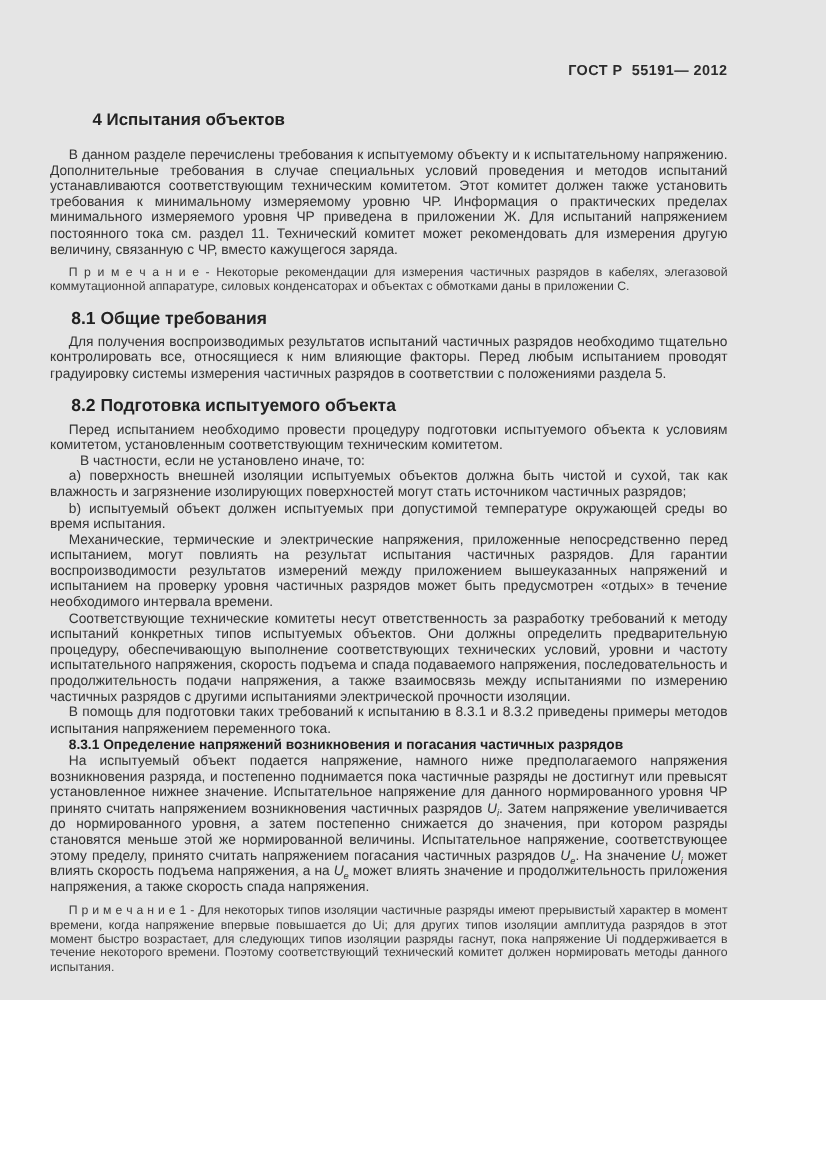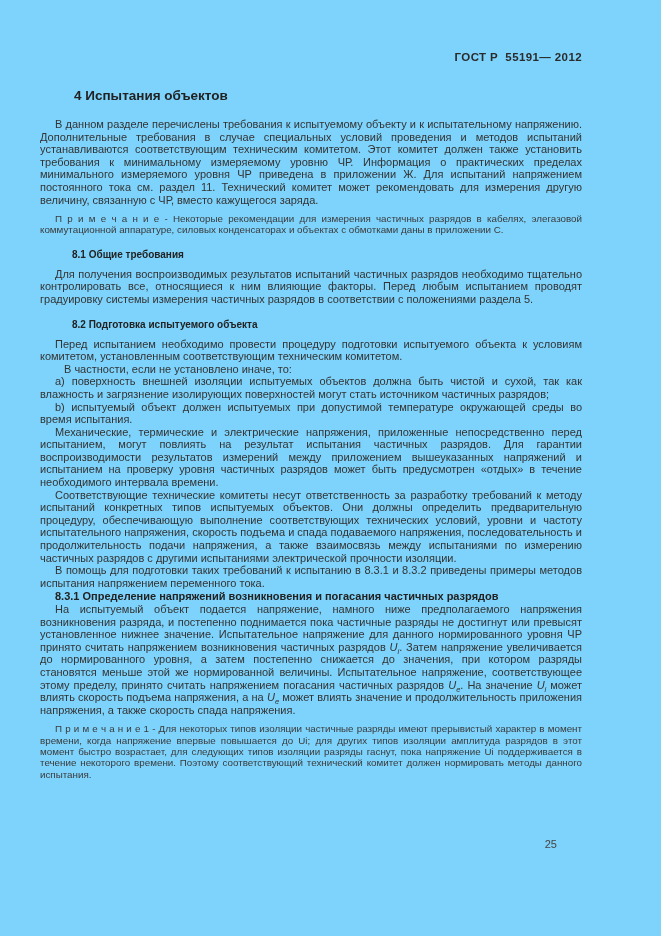--- a/index.html
+++ b/index.html
@@ -3,22 +3,22 @@
 <meta charset="utf-8">
 <style>
   html, body {
     margin: 0;
     padding: 0;
     background: #ffffff;
   }
   .page {
     position: relative;
     width: 661px;
-    height: 936px;
-    background: #7dd3fc;
+    height: 800px;
+    background: #e5e5e5;
     font-family: "Liberation Sans", "DejaVu Sans", sans-serif;
     color: #333333;
     overflow: hidden;
   }
   .content {
     position: absolute;
     left: 40px;
     top: 50px;
     width: 542px;
   }
@@ -50,24 +50,24 @@
   }
   p.note {
     font-size: 9.8px;
     line-height: 11.3px;
     text-align: justify;
     text-indent: 15px;
     margin: 7px 0 6px 0;
     color: #3a3a3a;
   }
   h2.sub-heading {
-    font-size: 10px;
+    font-size: 14px;
     font-weight: bold;
     color: #222222;
-    margin: 12px 0 7px 32px;
+    margin: 12px 0 7px 17px;
     line-height: 13px;
   }
   p.inline-heading {
     font-weight: bold;
     color: #222222;
     margin: 1px 0 0 0;
   }
   .var-name {
     font-style: italic;
   }

